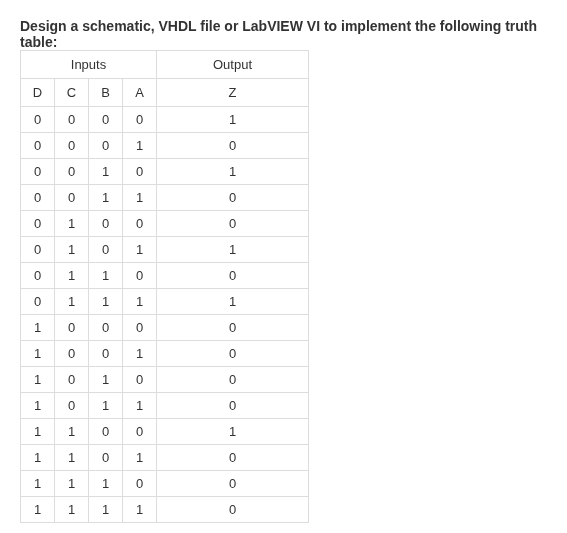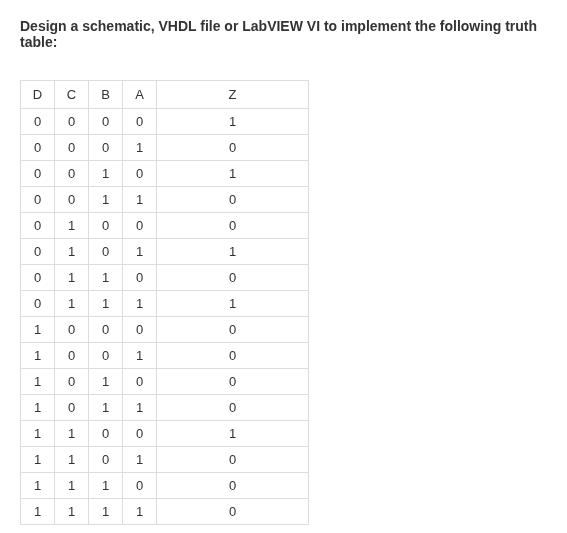--- a/index.html
+++ b/index.html
@@ -11,21 +11,21 @@
       font-family: Arial, Helvetica, sans-serif;
       background: #ffffff;
       padding: 18px 20px;
       color: #333333;
       width: 567px;
     }
     .heading {
       font-size: 14px;
       font-weight: bold;
       color: #333333;
-      margin-bottom: 30px;
+      margin-bottom: 0;
     }
     .table-wrap {
       margin-bottom: 22px;
     }
     table {
       border-collapse: collapse;
       font-size: 13px;
       color: #333333;
     }
     th, td {
@@ -51,20 +51,24 @@
     }
   </style>
 </head>
 <body>
 
 <div class="heading">Design a schematic, VHDL file or LabVIEW VI to implement the following truth table:</div>
 
 <div class="table-wrap">
   <table>
     <thead>
+      <tr>
+        <th colspan="4">Inputs</th>
+        <th class="col-out">Output</th>
+      </tr>
       <tr>
         <th class="col-in">D</th>
         <th class="col-in">C</th>
         <th class="col-in">B</th>
         <th class="col-in">A</th>
         <th class="col-out">Z</th>
       </tr>
     </thead>
     <tbody>
 

